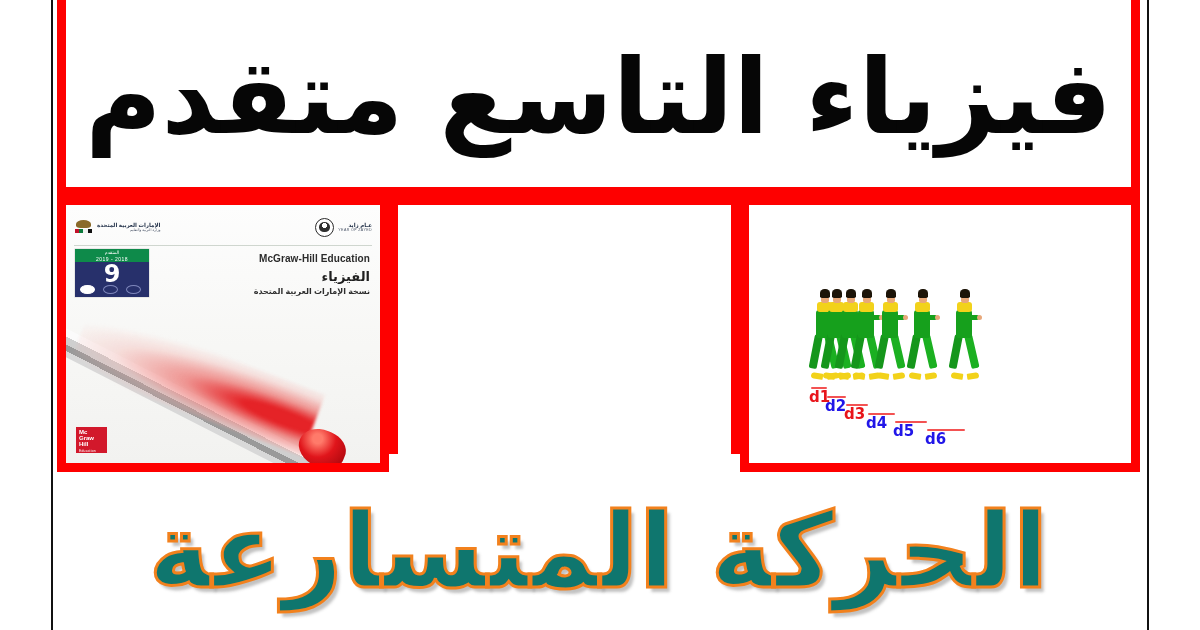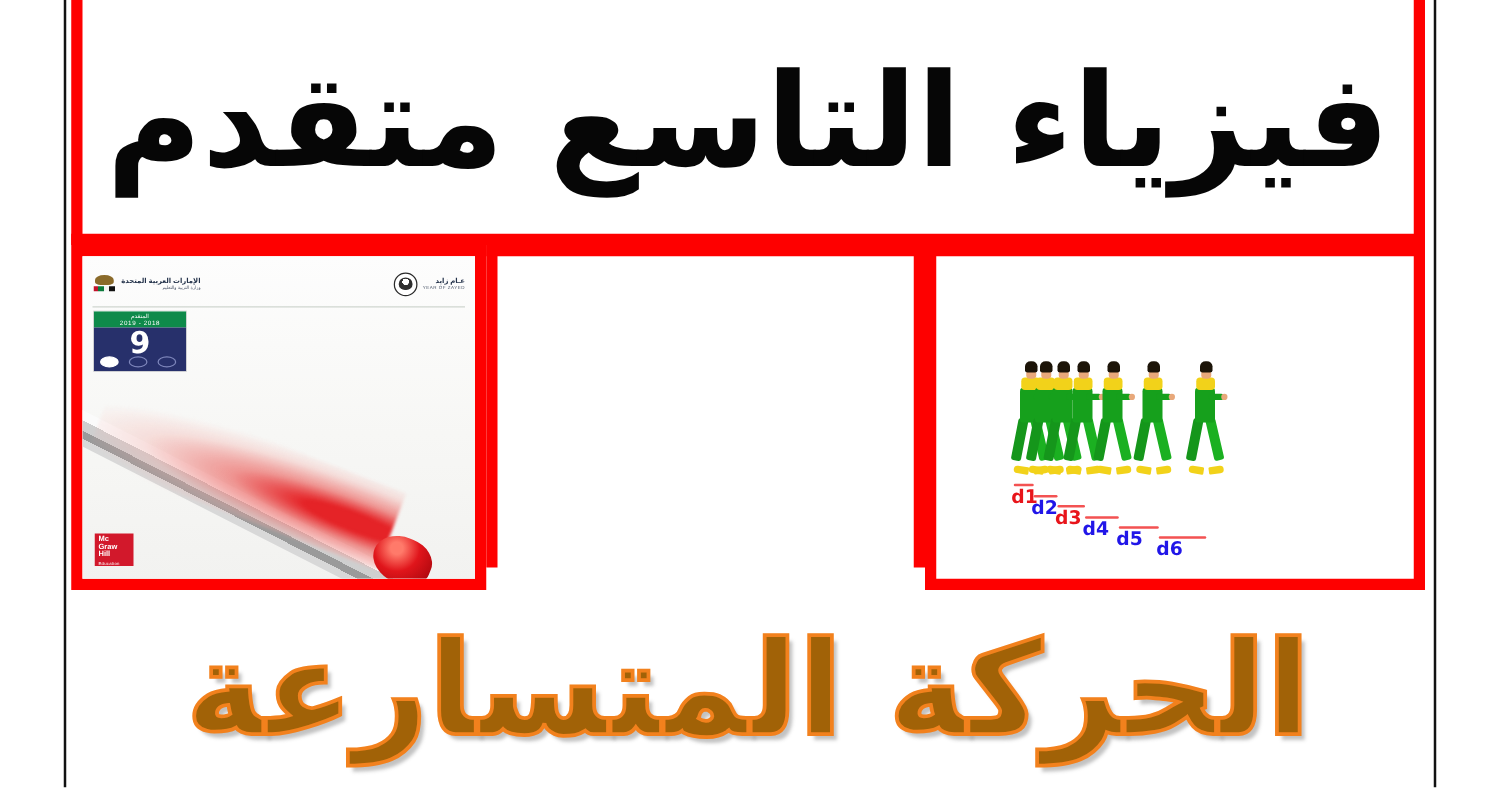--- a/index.html
+++ b/index.html
@@ -184,21 +184,21 @@
   .dtext.blue{color:#2116e8;}
 
   
   #bottom-title-wrap{
     position:absolute;left:57px;top:472px;width:1083px;height:158px;
     z-index:20;display:flex;align-items:center;justify-content:center;
   }
   #bottom-title{
     font-family:"DejaVu Sans","Liberation Sans",sans-serif;
     font-size:104px;font-weight:bold;white-space:nowrap;
-    color:#a16207;
+    color:#0f766e;
     -webkit-text-stroke:3px #f2811d;
     text-shadow:4px 5px 3px rgba(120,120,120,.45);
     letter-spacing:-1px;line-height:1.1;
   }
 </style>
 </head>
 <body>
 
 <div id="page-sheet"></div>
 <div id="page-edge-left"></div>
@@ -242,20 +242,25 @@
           <span class="yrs">2018 - 2019</span>
         </div>
         <div id="bk-grade-body">
           <div id="bk-grade-num">9</div>
           <div class="bk-dot filled" id="bk-dot1"></div>
           <div class="bk-dot" id="bk-dot2"></div>
           <div class="bk-dot" id="bk-dot3"></div>
         </div>
       </div>
 
+      <div id="bk-titles">
+        <div id="bk-mheducation">McGraw-Hill Education</div>
+        <div id="bk-subject">الفيزياء</div>
+        <div id="bk-edition">نسخة الإمارات العربية المتحدة</div>
+      </div>
 
       <div id="bk-art">
         <div id="bk-match"></div>
         <div id="bk-flame"></div>
         <div id="bk-head"></div>
         <div id="bk-mh-logo">
           <span>Mc</span>
           <span>Graw</span>
           <span>Hill</span>
           <span class="small">Education</span>

